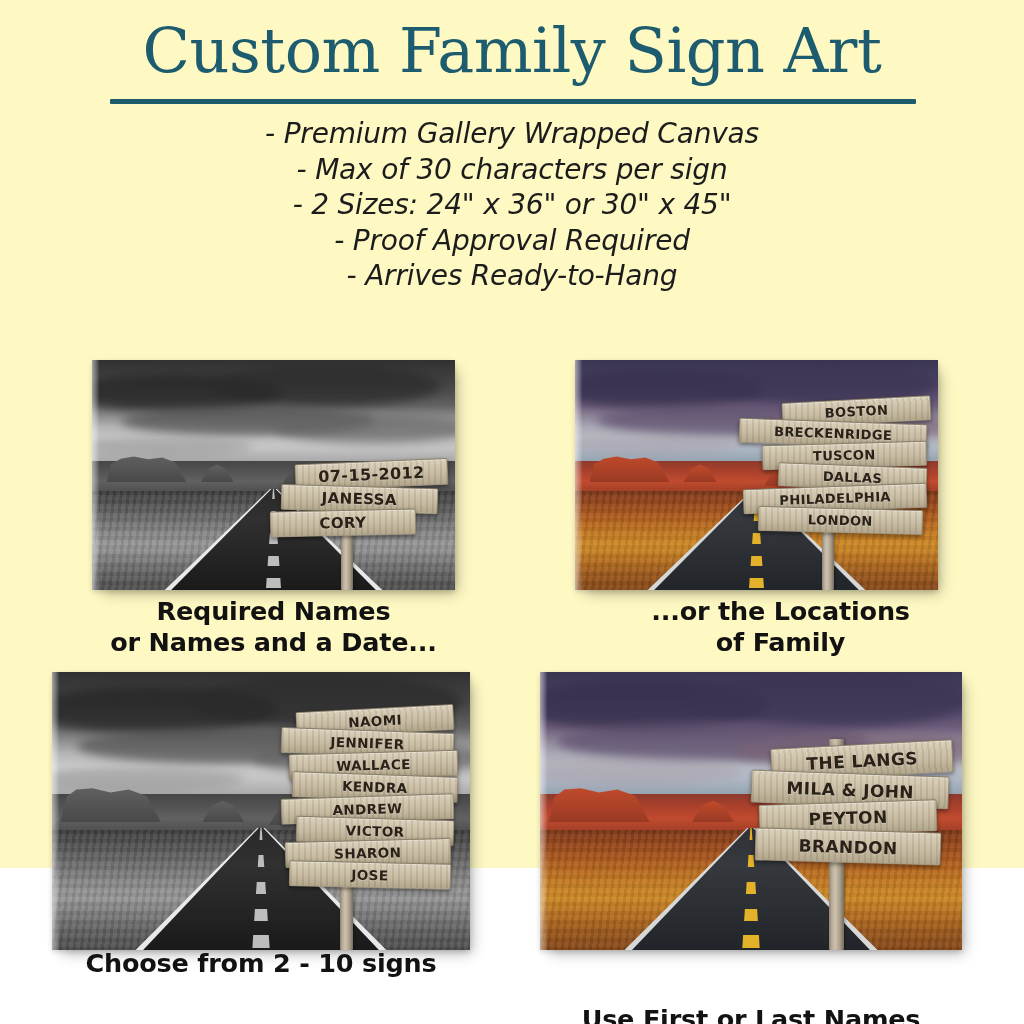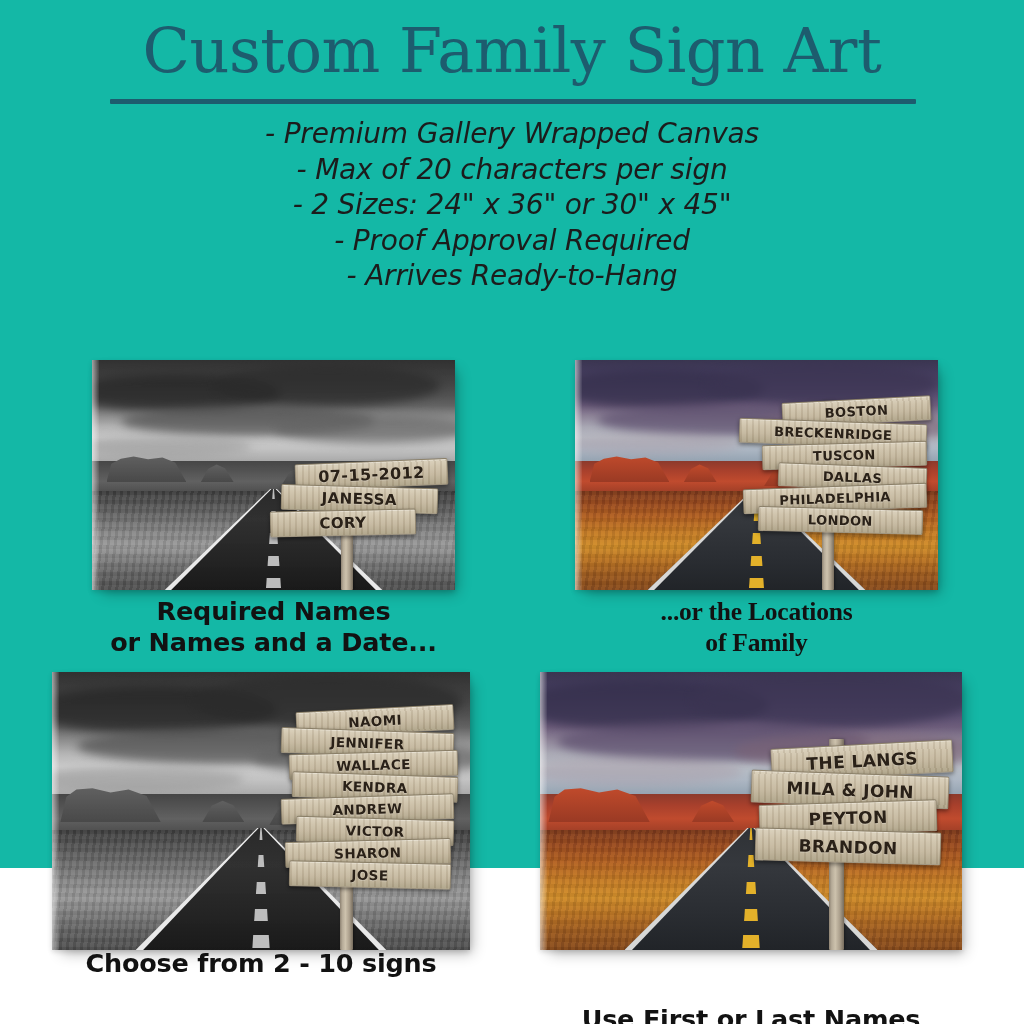--- a/index.html
+++ b/index.html
@@ -2,21 +2,21 @@
 <html><head>
 <meta charset="utf-8">
 <style>
   * { box-sizing: border-box; margin: 0; padding: 0; }
   html, body {
     width: 1024px; height: 1024px;
     background: #ffffff;
     font-family: "Liberation Sans", sans-serif;
     overflow: hidden;
   }
-  #page { position: relative; width: 1024px; height: 868px; background: #14b8a6; }
+  #page { position: relative; width: 1024px; height: 868px; background: #fef9c3; }
 
   
   .title {
     position: absolute; left: 0; top: 18px; width: 1024px;
     text-align: center;
     font-family: "DejaVu Serif", "Liberation Serif", serif;
     font-size: 62px; font-weight: 400; letter-spacing: -0.5px;
     color: #1d5c6e; line-height: 1.05;
   }
   .title-rule {
@@ -157,21 +157,21 @@
 </head>
 <body>
 
 <div id="page">
 
   <div class="title">Custom Family Sign Art</div>
   <div class="title-rule"></div>
 
   <div class="bullets">
     <div class="bullet">- Premium Gallery Wrapped Canvas</div>
-    <div class="bullet">- Max of 20 characters per sign</div>
+    <div class="bullet">- Max of 30 characters per sign</div>
     <div class="bullet">- 2 Sizes: 24" x 36" or 30" x 45"</div>
     <div class="bullet">- Proof Approval Required</div>
     <div class="bullet">- Arrives Ready-to-Hang</div>
   </div>
 
   <div class="canvas-wrap" style="left:92px; top:360px; width:363px; height:230px;">
     <div class="canvas bw">
       <div class="scene">
         <div class="sky"></div>
         <div class="cloud" style="left:-6%; top:6%;  width:58%; height:16%; background:#2e2a42;"></div>
@@ -247,21 +247,21 @@
           </div>
         <div class="sign" style="height:25px; margin-bottom:-3px; font-size:13px; transform:rotate(-2deg); margin-left:4%; width:94%;">
           <span>PHILADELPHIA</span>
           </div>
         <div class="sign" style="height:25px; font-size:13px; transform:rotate(1.4deg); margin-left:12%; width:84%;">
           <span>LONDON</span>
           </div>
       </div>
     </div>
   </div>
-  <div class="caption" style="left:575px; top:596px; width:363px;font-family:Liberation Serif, serif;">...or the Locations
+  <div class="caption" style="left:599px; top:596px; width:363px;">...or the Locations
 of Family</div>
 
   <div class="canvas-wrap" style="left:52px; top:672px; width:418px; height:278px;">
     <div class="canvas bw">
       <div class="scene">
         <div class="sky"></div>
         <div class="cloud" style="left:-6%; top:5%;  width:60%; height:17%; background:#2e2a42;"></div>
         <div class="cloud" style="left:34%; top:1%;  width:64%; height:19%; background:#34304a;"></div>
         <div class="cloud" style="left:6%;  top:20%; width:72%; height:13%; background:#57506d;"></div>
         <div class="cloud" style="left:48%; top:25%; width:58%; height:12%; background:#6a6178;"></div>

